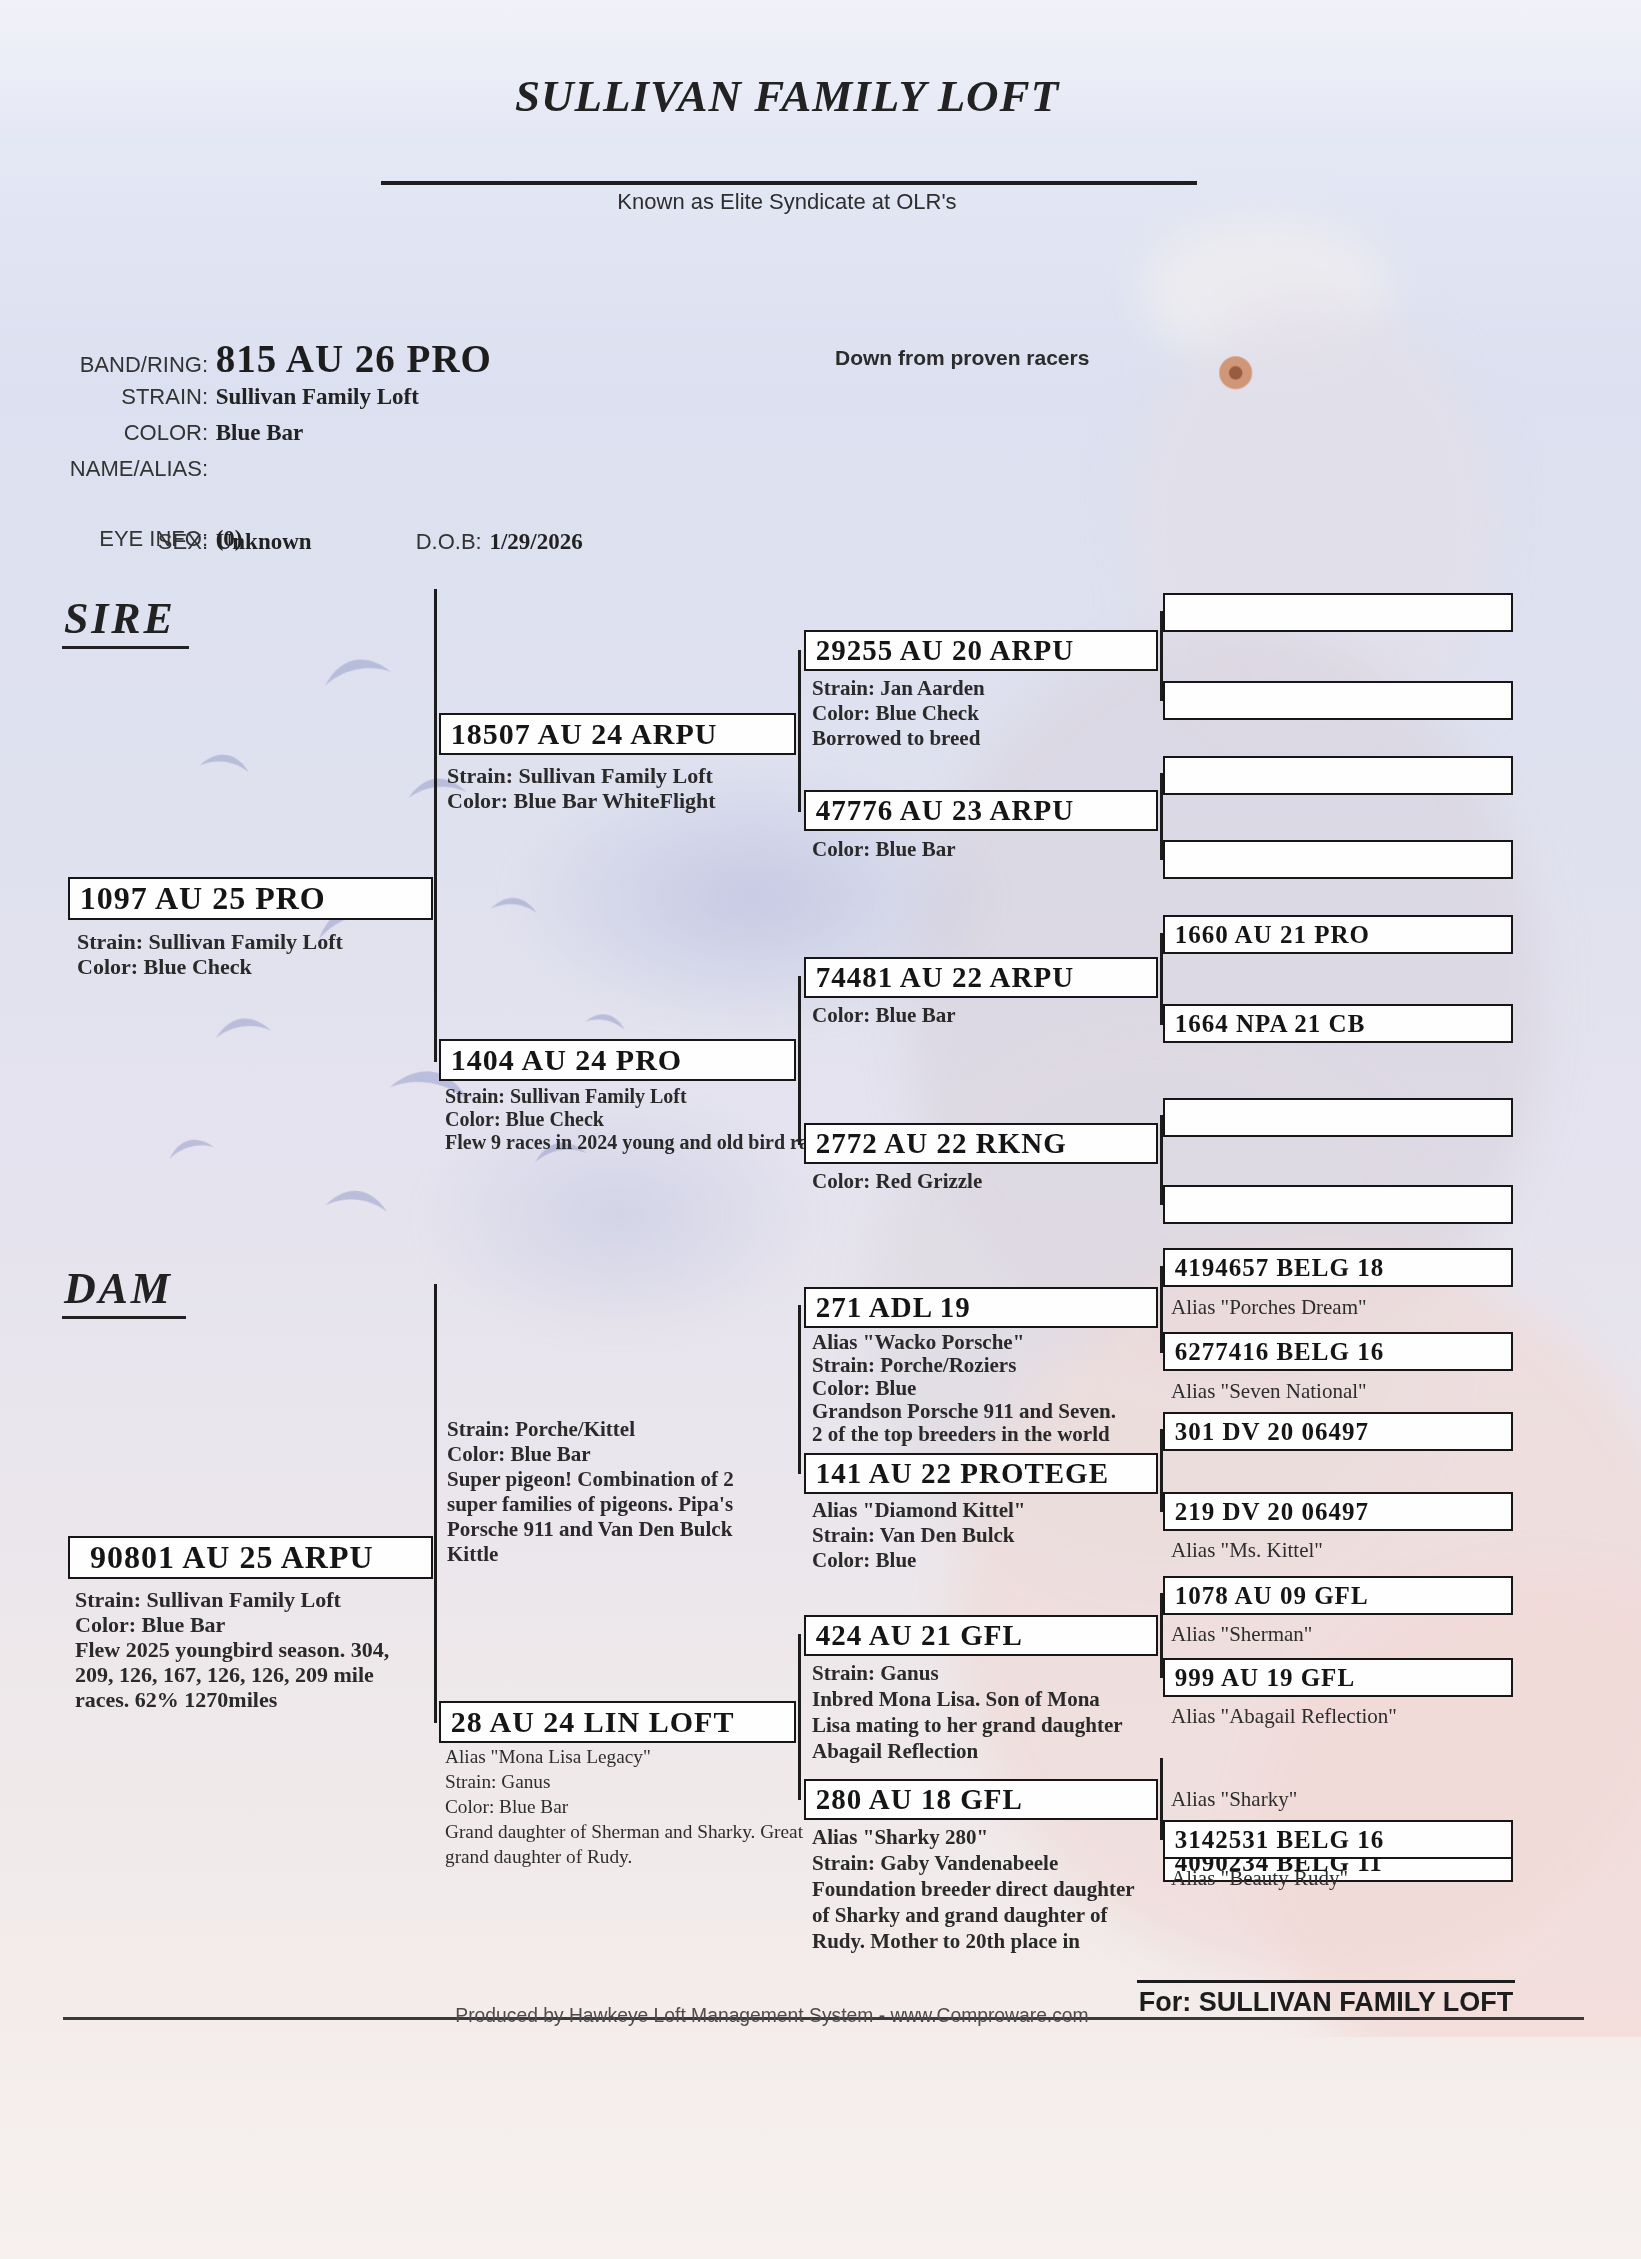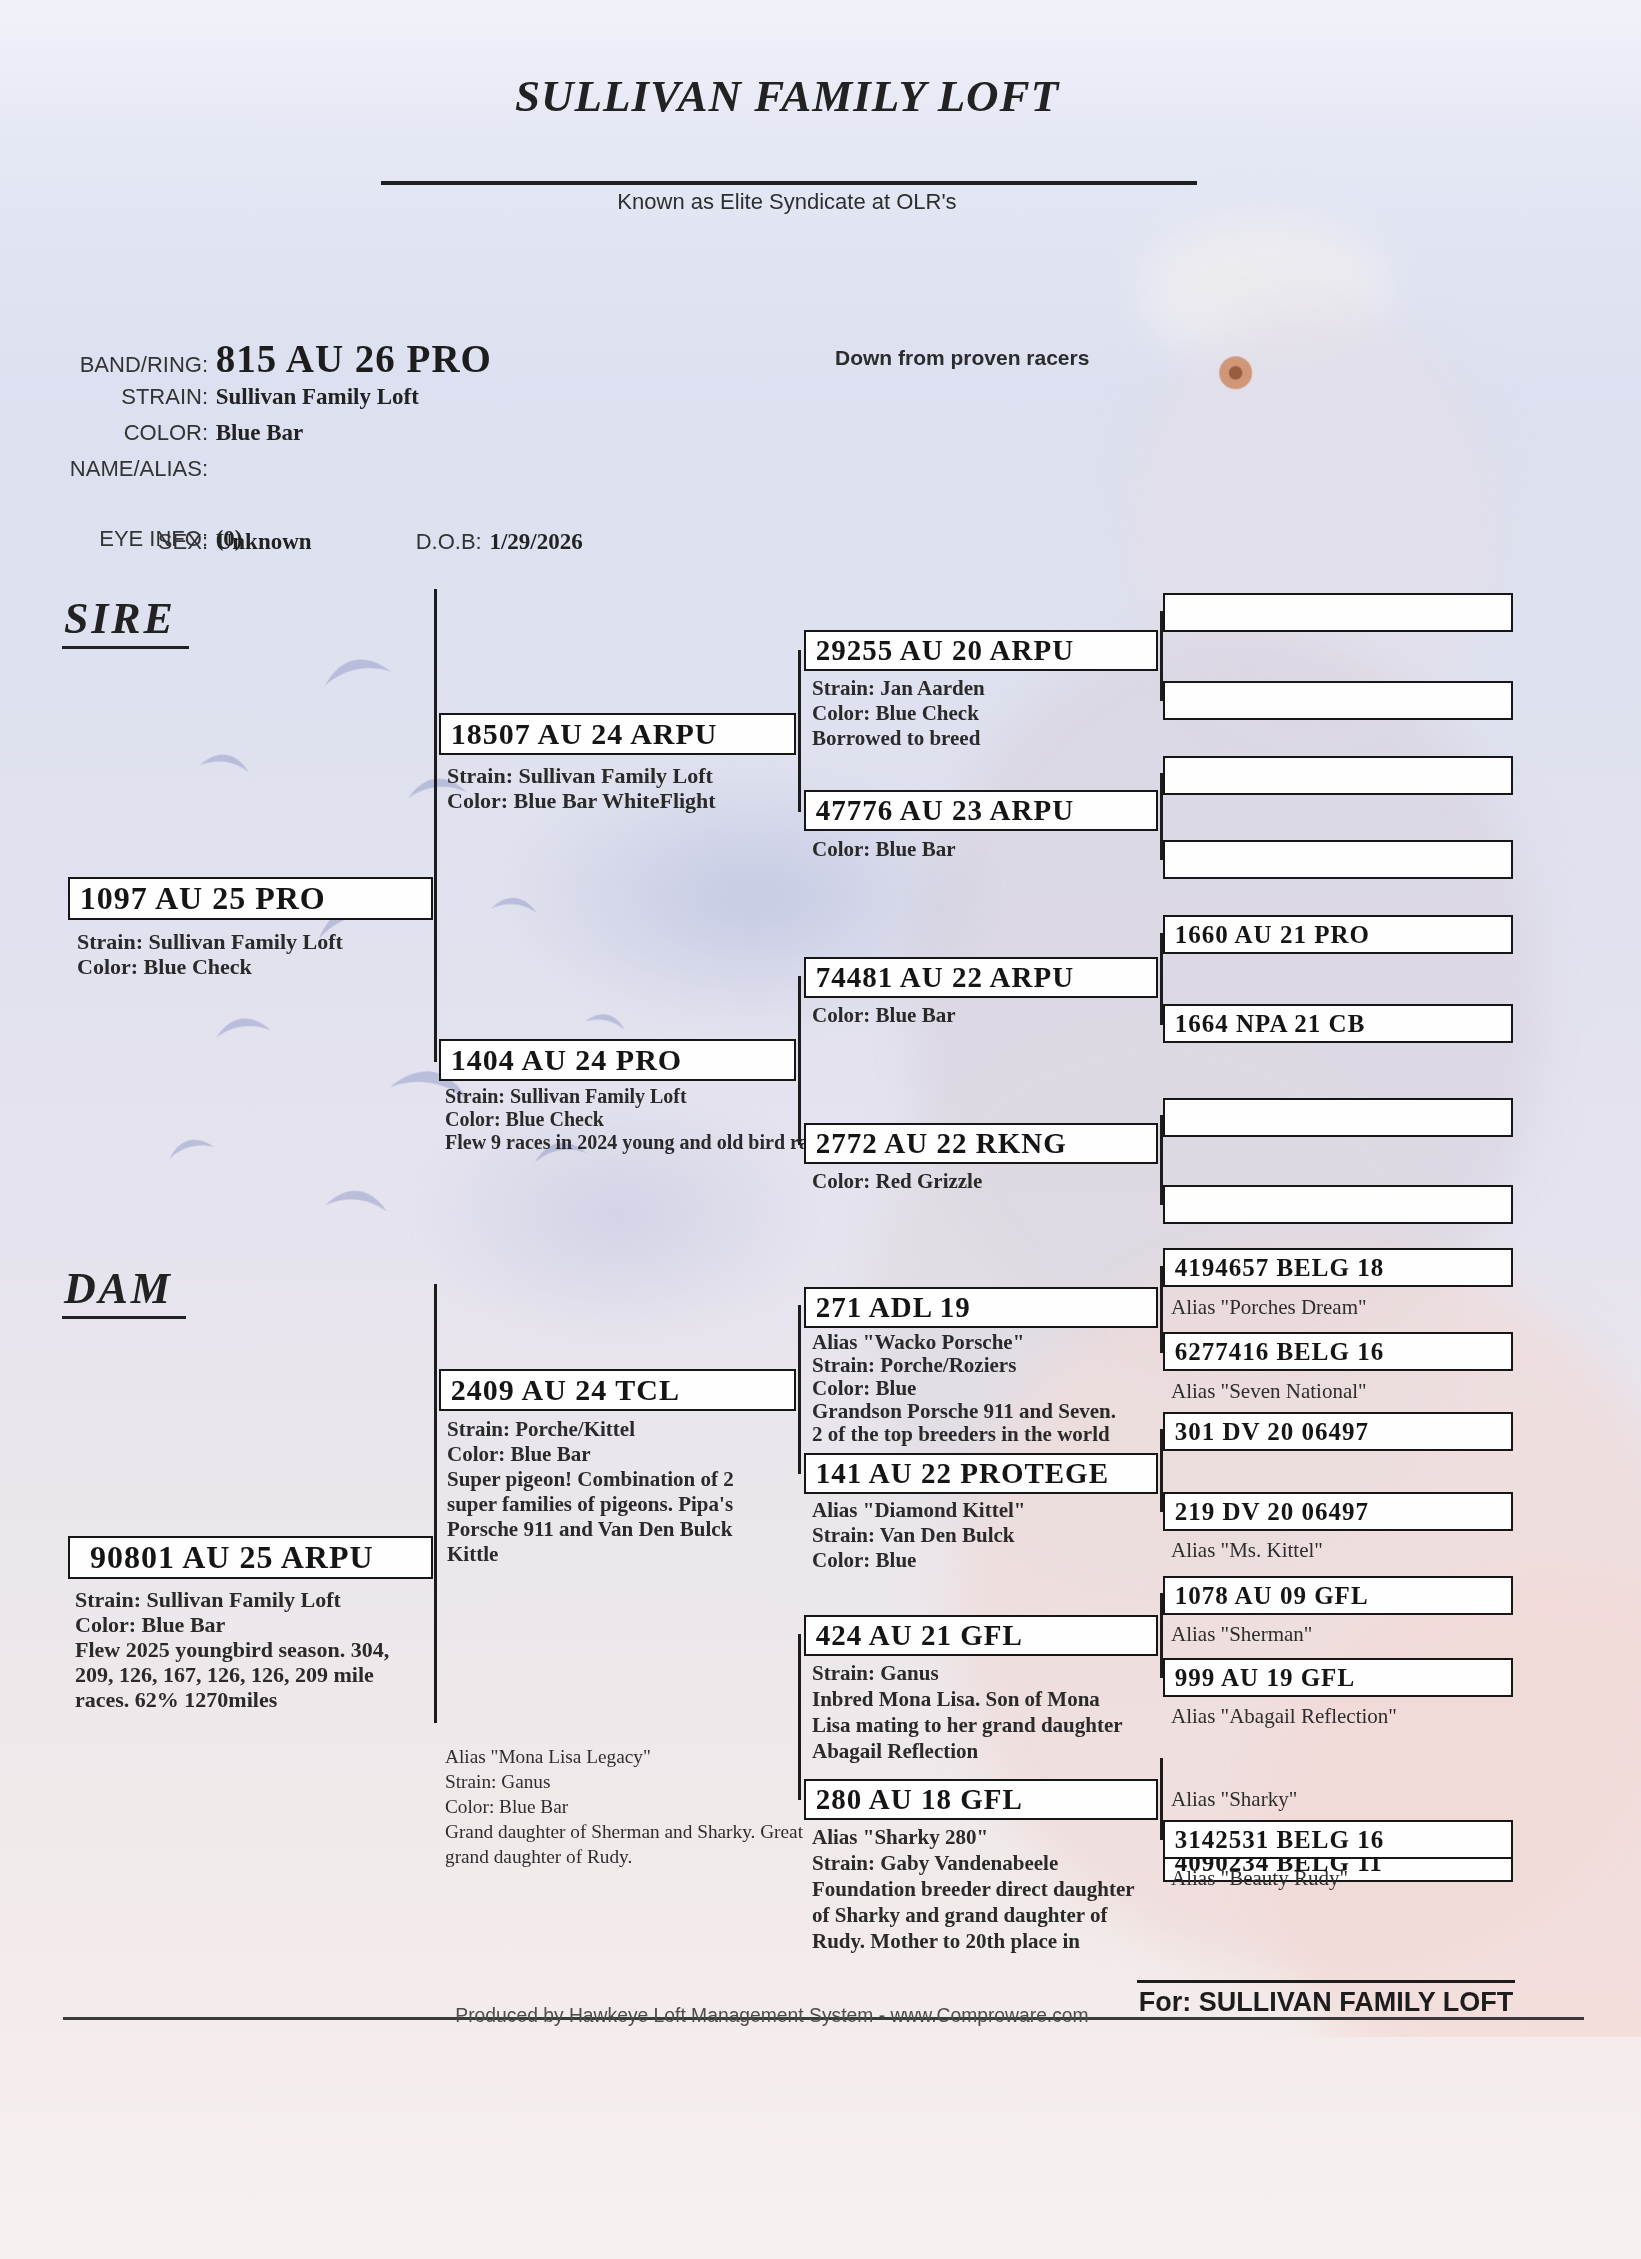--- a/index.html
+++ b/index.html
@@ -175,32 +175,32 @@
 
   <div class="box g2" style="top:1039px;">
     <span>1404 AU 24 PRO</span>
     </div>
   <div class="details fs21 w6" style="left:445px;top:1085px;">
       <div class="line">Strain: Sullivan Family Loft</div>
       <div class="line">Color: Blue Check</div>
       <div class="line">Flew 9 races in 2024 young and old bird races</div>
     </div>
 
-  <div class="box g2" style="top:1369px;">
-    <span>2409 AU 24 TCL</span>
-    </div>
   <div class="details fs22 lh26 w6" style="left:447px;top:1417px;">
       <div class="line">Strain: Porche/Kittel</div>
       <div class="line">Color: Blue Bar</div>
       <div class="line">Super pigeon! Combination of 2</div>
       <div class="line">super families of pigeons. Pipa's</div>
       <div class="line">Porsche 911 and Van Den Bulck</div>
       <div class="line">Kittle</div>
     </div>
 
+  <div class="box g2" style="top:1701px;">
+    <span>28 AU 24 LIN LOFT</span>
+    </div>
   <div class="details fs20" style="left:445px;top:1744px;">
       <div class="line">Alias "Mona Lisa Legacy"</div>
       <div class="line">Strain: Ganus</div>
       <div class="line">Color: Blue Bar</div>
       <div class="line">Grand daughter of Sherman and Sharky.  Great</div>
       <div class="line">grand daughter of Rudy.</div>
     </div>
 
   <div class="box g3" style="top:630px;text-align:right;">
     <span>29255 AU 20 ARPU</span>

